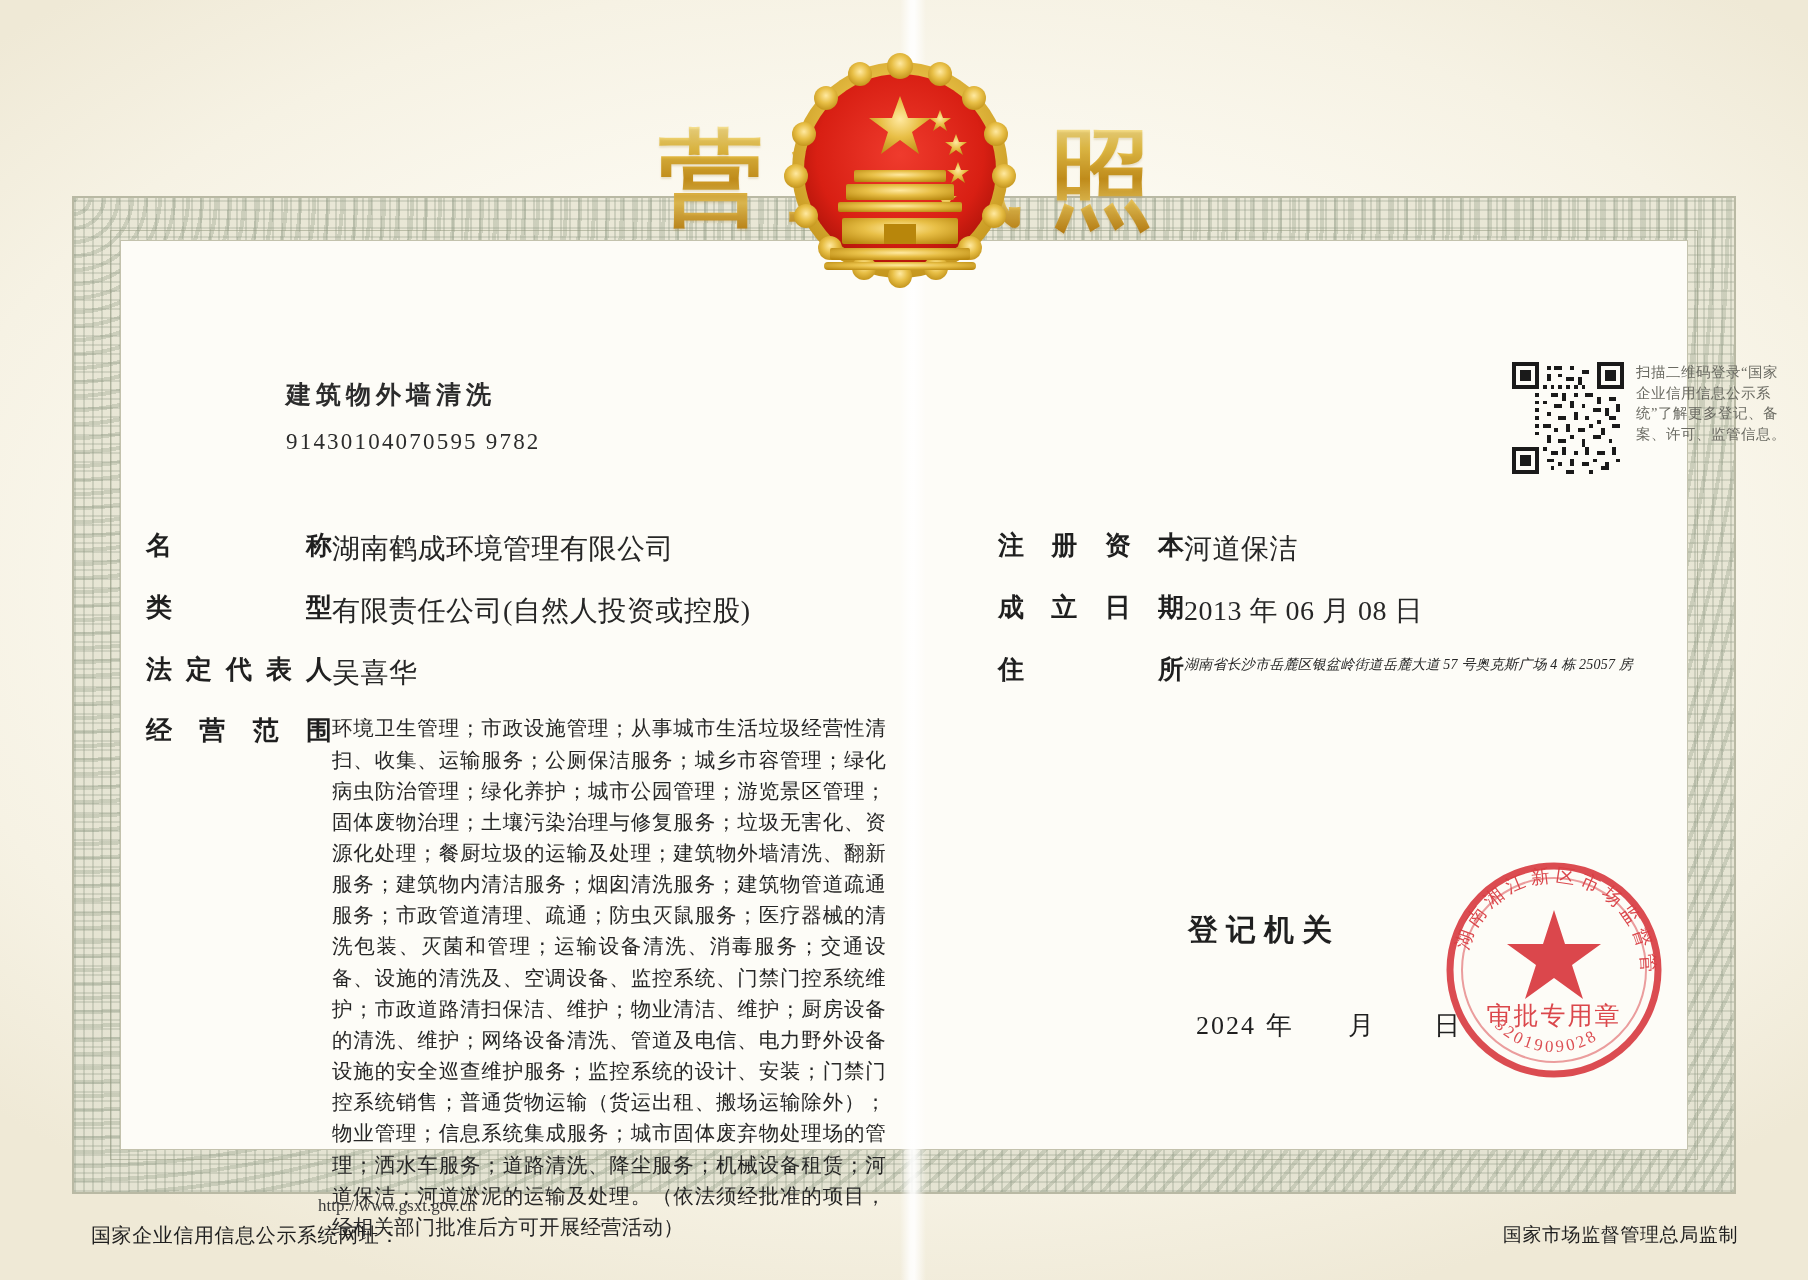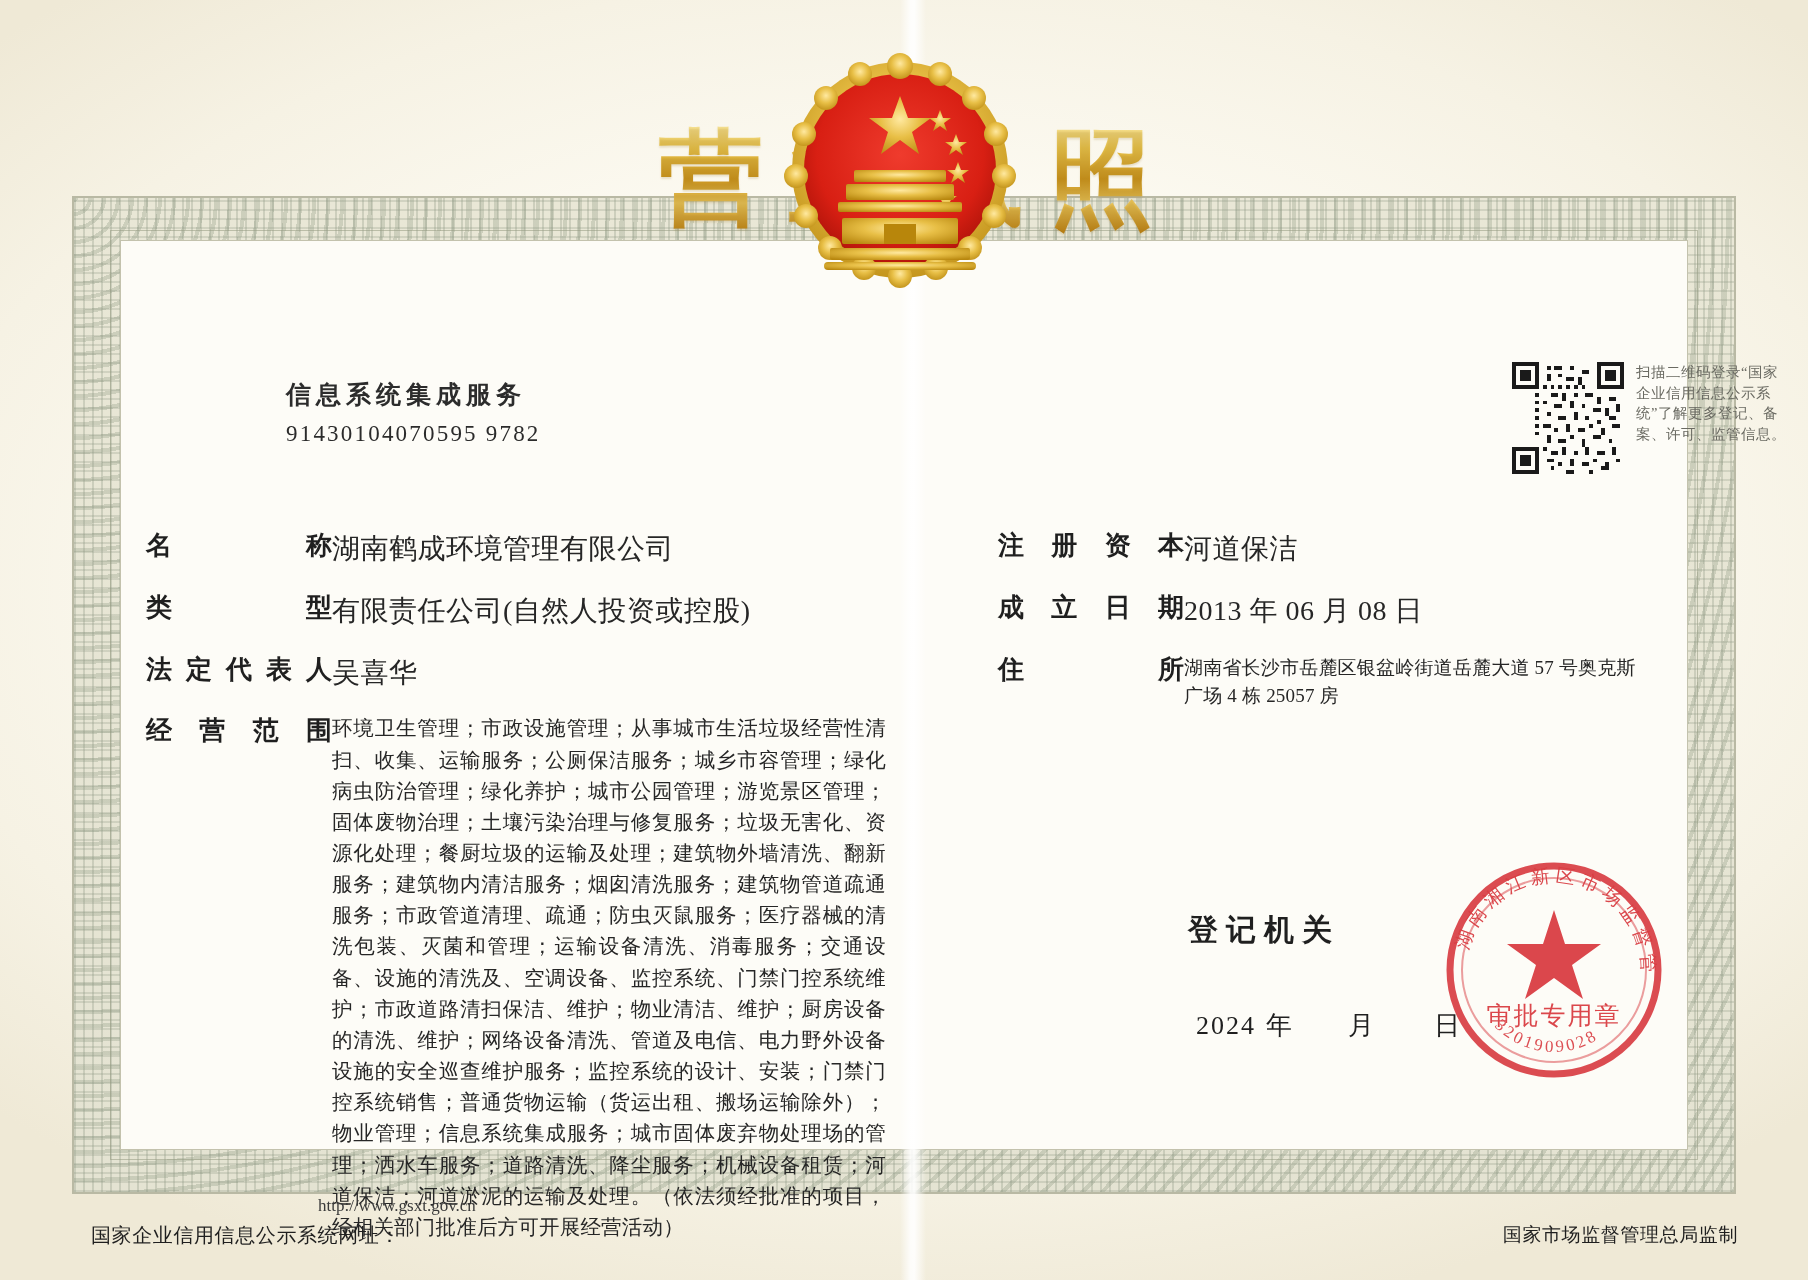--- a/index.html
+++ b/index.html
@@ -120,21 +120,21 @@
     top: 140px;
     width: 330px;
   }
   .code-label {
     font-size: 25px;
     letter-spacing: 5px;
     color: #2c2c2c;
     font-weight: 600;
   }
   .code-value {
-    margin-top: 10px;
+    margin-top: 18px;
     font-size: 23px;
     letter-spacing: 2.2px;
     color: #2b2b2b;
   }
 
   
   .qr-wrap {
     position: absolute;
     left: 1394px;
     top: 124px;
@@ -187,23 +187,24 @@
   .lbl.spread4 { width: 186px; }
   .val {
     flex: 1 1 auto;
     font-size: 28px;
     color: #262626;
     line-height: 1.35;
     padding-top: 2px;
     letter-spacing: 0.5px;
   }
   .val.small {
-    font-size: 19px;
+    font-size: 14px;
     line-height: 1.5;
     letter-spacing: 0.2px;
+    font-style: italic;
   }
   .scope-text {
     font-size: 20.5px;
     line-height: 1.52;
     color: #262626;
     text-align: justify;
     letter-spacing: 0.2px;
   }
 
   
@@ -339,21 +340,21 @@
         <rect x="44" y="210" width="152" height="8" rx="4"></rect>
       </g>
     </svg>
   </div>
 
   <div class="title">营业执照</div>
 
   <div class="content">
 
     <div class="code-block">
-      <div class="code-label">信息系统集成服务</div>
+      <div class="code-label">建筑物外墙清洗</div>
       <div class="code-value">91430104070595 9782</div>
     </div>
 
     <div class="qr-wrap">
       <svg class="qr" viewBox="0 0 29 29" shape-rendering="crispEdges">
         <rect width="29" height="29" fill="#fdfcf7"></rect>
         <g fill="#1a1a1a">
 
           <rect x="0" y="0" width="7" height="1"></rect>
             <rect x="0" y="6" width="7" height="1"></rect>

